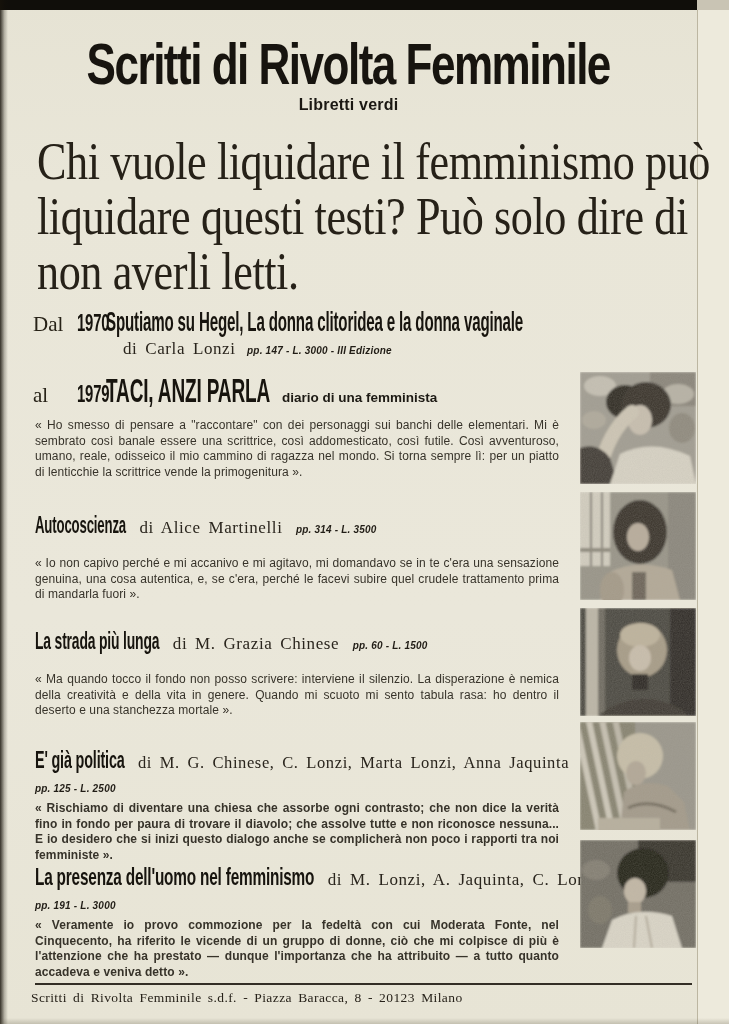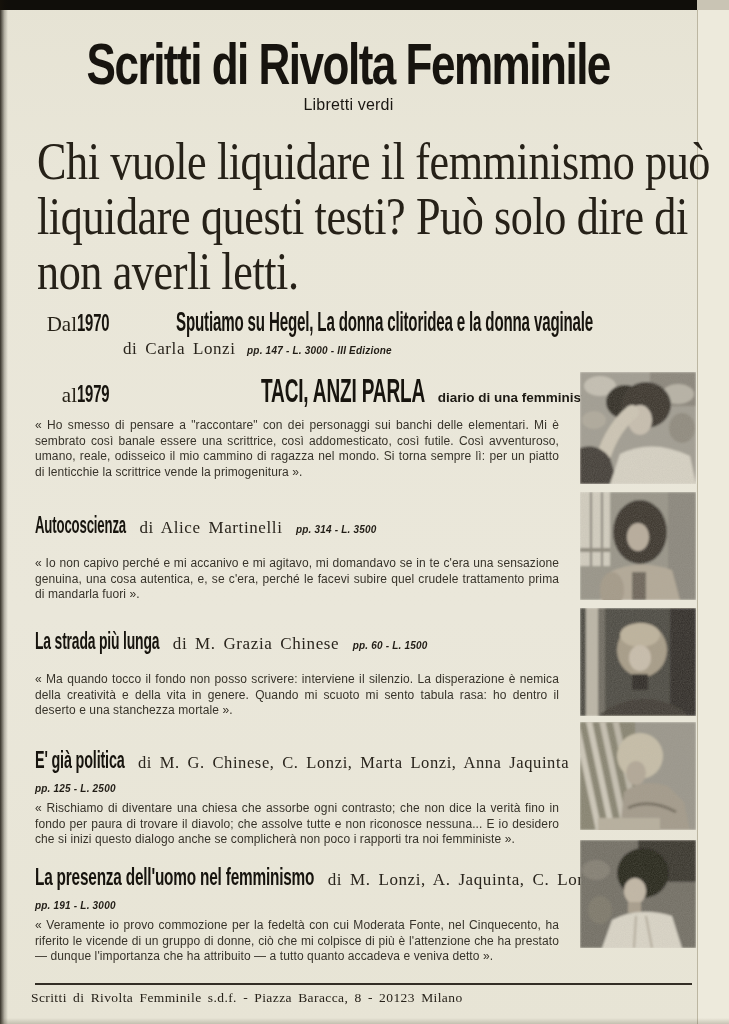--- a/index.html
+++ b/index.html
@@ -24,37 +24,37 @@
     background:linear-gradient(0deg,rgba(90,84,66,.25),rgba(90,84,66,0));}
 
   
   .title-row{position:absolute;top:34px;left:0;width:697px;display:flex;justify-content:center;}
   .main-title{
     font-weight:bold;font-size:58px;line-height:60px;letter-spacing:-2px;
     color:#17140f;white-space:nowrap;display:inline-block;
     transform:scaleX(.76);transform-origin:center;
   }
   .subtitle{position:absolute;top:96px;left:0;width:697px;text-align:center;
-    font-weight:normal;font-size:16px;color:#1b1813;letter-spacing:.2px;}
+    font-weight:bold;font-size:16px;color:#1b1813;letter-spacing:.2px;}
 
   .intro{position:absolute;top:134px;left:37px;width:660px;color:#262118;
     font-family:"Liberation Serif",serif;font-size:52px;}
   .intro .iline{display:block;height:55px;line-height:55px;white-space:nowrap;
     transform:scaleX(.85);transform-origin:left;letter-spacing:-.5px;}
 
   .cond{ 
     font-family:"Liberation Sans",sans-serif;font-weight:bold;color:#17140e;
     display:inline-block;transform-origin:left bottom;white-space:nowrap;letter-spacing:-.3px;
   }
   .serif-by{font-family:"Liberation Serif",serif;color:#2a251d;font-size:17px;
     letter-spacing:.6px;word-spacing:3px;}
   .pp{font-weight:bold;font-size:10px;color:#211d16;letter-spacing:.2px;font-style:italic;}
 
   .timeline{position:absolute;top:307px;left:33px;width:560px;}
-  .t-row{display:flex;align-items:baseline;text-align:right;}
+  .t-row{display:flex;align-items:baseline;}
   .t-prefix{font-family:"Liberation Serif",serif;font-size:21px;color:#272217;width:44px;flex:0 0 44px;}
   .t-year{width:46px;flex:0 0 46px;}
   .t-main{flex:1 1 auto;white-space:nowrap;}
   .t-sub{margin-left:90px;line-height:22px;white-space:nowrap;}
   .row1 .cond.bktitle{font-size:27px;}
   .row2{margin-top:9px;}
   .row2 .cond.bktitle{font-size:34px;}
   .suffix{font-weight:bold;font-size:13.5px;color:#1d1a14;margin-left:8px;}
 
   .quote{
@@ -63,21 +63,21 @@
   }
   .timeline .quote{margin-top:8px;width:524px;margin-left:2px;}
 
   .section{position:absolute;left:35px;width:560px;}
   .sec-head{white-space:nowrap;line-height:26px;}
   .sec-head .cond{font-size:24px;}
   .sec-head .serif-by{margin-left:9px;text-align:right;}
   .sec-head .pp{margin-left:9px;}
   .pp-line{line-height:17px;margin-top:2px;}
   .section .quote{margin-top:13px;}
-  .section.tight .quote{margin-top:4px;}
+  .section.tight .quote{margin-top:4px;font-weight:bold;}
 
   .photo{position:absolute;left:580px;width:116px;overflow:hidden;}
   .photo svg{display:block;width:100%;height:100%;}
 
   .footer-rule{position:absolute;top:983px;left:35px;width:657px;height:2px;background:#332e25;}
   .footer-text{position:absolute;top:990px;left:31px;
     font-family:"Liberation Serif",serif;font-size:13.5px;color:#27221a;
     letter-spacing:.4px;word-spacing:2.5px;}
 </style>
 </head>

